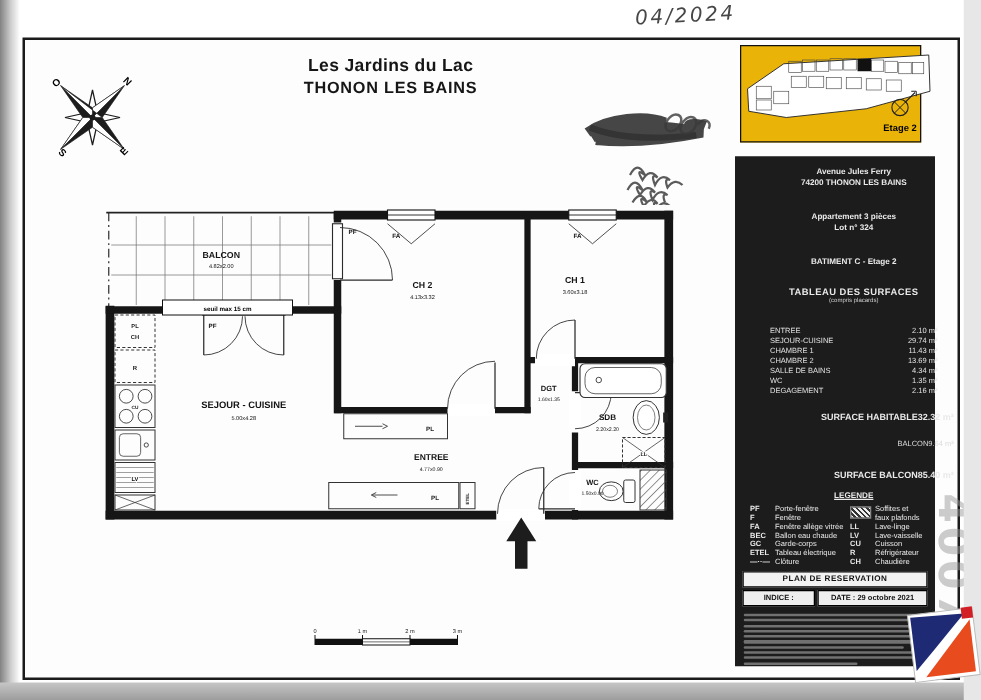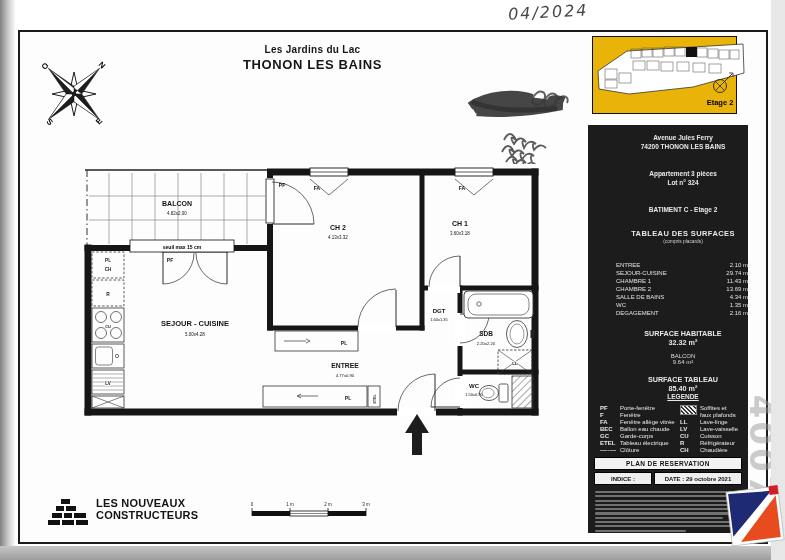--- a/index.html
+++ b/index.html
@@ -8,31 +8,31 @@
   .abs{position:absolute;}
   
   #edge-left{left:0;top:0;width:16px;height:560px;background:linear-gradient(90deg,#828282,#cfcfcf 55%,#ffffff);z-index:8;}
   #edge-bottom{left:0;top:546px;width:785px;height:14px;background:linear-gradient(#c6c6c6,#9d9d9d);z-index:8;}
   #edge-right{left:771px;top:0;width:14px;height:560px;background:#e7e7e7;z-index:8;}
   
   #frame{left:18px;top:30px;width:750px;height:514px;border:2px solid #1b1b1b;box-sizing:border-box;background:#fdfdfd;}
   #handwriting{left:508px;top:1px;width:140px;font-family:"DejaVu Sans",sans-serif;font-style:italic;
         font-size:16px;letter-spacing:2px;color:#474747;transform:rotate(-3deg);}
   #title-block{left:200px;top:44px;width:225px;text-align:center;}
-  #title-line1{font-size:10px;font-weight:bold;letter-spacing:.3px;}
+  #title-line1{font-size:14px;font-weight:bold;letter-spacing:.3px;}
   #title-line2{font-size:13px;font-weight:bold;letter-spacing:.6px;margin-top:2px;}
   
   #keyplan-box{left:592px;top:36px;width:145px;height:78px;border:1.5px solid #111;background:#eab308;box-sizing:border-box;}
   #panel{left:588px;top:125px;width:160px;height:408px;background:#1c1c1c;color:#e9e9e9;}
   #panel .sec{position:absolute;left:0;width:100%;text-align:center;padding-left:15px;}
   .addr{font-size:6.5px;font-weight:bold;line-height:1.45;}
   #surf-title{font-size:7.5px;font-weight:bold;letter-spacing:.4px;}
   #surf-sub{font-size:6px;color:#cfcfcf;transform:scale(.8);}
   .srow{display:flex;justify-content:space-between;padding:0 13px;font-size:6px;line-height:8px;color:#e2e2e2;}
-  .trow{display:flex;justify-content:flex-end;padding:0 13px;font-weight:bold;flex-direction:column;}
+  .trow{display:flex;justify-content:flex-end;padding:0 13px;font-weight:bold;}
   .trow.big{font-size:7.2px;}
   .trow.small{font-size:6px;font-weight:normal;color:#dcdcdc;}
   #legend-title{font-size:6.5px;font-weight:bold;text-decoration:underline;text-align:left;padding-left:12px;}
   .lrow{display:flex;gap:3px;font-size:6px;line-height:7px;align-items:flex-start;}
   .lrow .ab{width:17px;font-weight:bold;flex:none;}
   .hatch{display:inline-block;width:15px;height:8px;flex:none;
          background:repeating-linear-gradient(45deg,#efefef 0 1.5px,#333 1.5px 3px);border:.5px solid #888;}
   #resa-bar{left:6px;top:332px;width:148px;height:13px;background:#f2f2f2;color:#111;border:1px solid #000;
             box-sizing:border-box;font-size:6.5px;font-weight:bold;display:flex;align-items:center;justify-content:center;letter-spacing:.4px;}
   #indice-row{left:6px;top:347px;width:148px;height:13px;display:flex;gap:2px;}
@@ -348,21 +348,21 @@
     </div>
     <div class="sec trow big" style="top:204px;">
       <span>SURFACE HABITABLE</span>
         <span>32.32 m²</span>
     </div>
     <div class="sec trow small" style="top:228px;">
       <span>BALCON</span>
         <span>9.64 m²</span>
     </div>
     <div class="sec trow big" style="top:250px;">
-      <span>SURFACE TABLEAU</span>
+      <span>SURFACE BALCON</span>
         <span>85.40 m²</span>
     </div>
     <div class="sec" id="legend-title" style="top:268px;">LEGENDE</div>
     <div class="abs" style="left:12px;top:280px;width:80px;">
       <div class="lrow">
           <span class="ab">PF</span>
           <span>Porte-fenêtre</span>
         </div>
       <div class="lrow">
           <span class="ab">F</span>
@@ -429,39 +429,20 @@
         <div class="fl" style="width:100%"></div>
       <div class="fl" style="width:88%"></div>
         <div class="fl" style="width:97%"></div>
       <div class="fl" style="width:100%"></div>
         <div class="fl" style="width:62%"></div>
     </div>
   </div>
 
   <div id="watermark" class="abs">4007</div>
 
-  <div id="lnc-logo" class="abs">
-    <svg width="44" height="36" viewBox="0 0 44 36">
-      <g fill="#111">
-        <rect x="2" y="28" width="12" height="5"></rect>
-          <rect x="16" y="28" width="12" height="5"></rect>
-          <rect x="30" y="28" width="12" height="5"></rect>
-        <rect x="6" y="21" width="10" height="5"></rect>
-          <rect x="18" y="21" width="8" height="5"></rect>
-          <rect x="28" y="21" width="12" height="5"></rect>
-        <rect x="10" y="14" width="8" height="5"></rect>
-          <rect x="20" y="14" width="10" height="5"></rect>
-        <rect x="15" y="7" width="9" height="5"></rect>
-      </g>
-    </svg>
-    <div id="lnc-text">
-      <div>LES NOUVEAUX</div>
-      <div>CONSTRUCTEURS</div>
-    </div>
-  </div>
 
   <svg class="abs" style="left:248px;top:500px;" width="126" height="22" viewBox="0 0 126 22">
     <g fill="#222" font-size="4.5" text-anchor="middle">
       <text x="4" y="6">0</text>
       <text x="42" y="6">1 m</text>
       <text x="80" y="6">2 m</text>
       <text x="118" y="6">3 m</text>
     </g>
     <g stroke="#111" stroke-width="0.8">
       <line x1="4" y1="8" x2="4" y2="16"></line>

